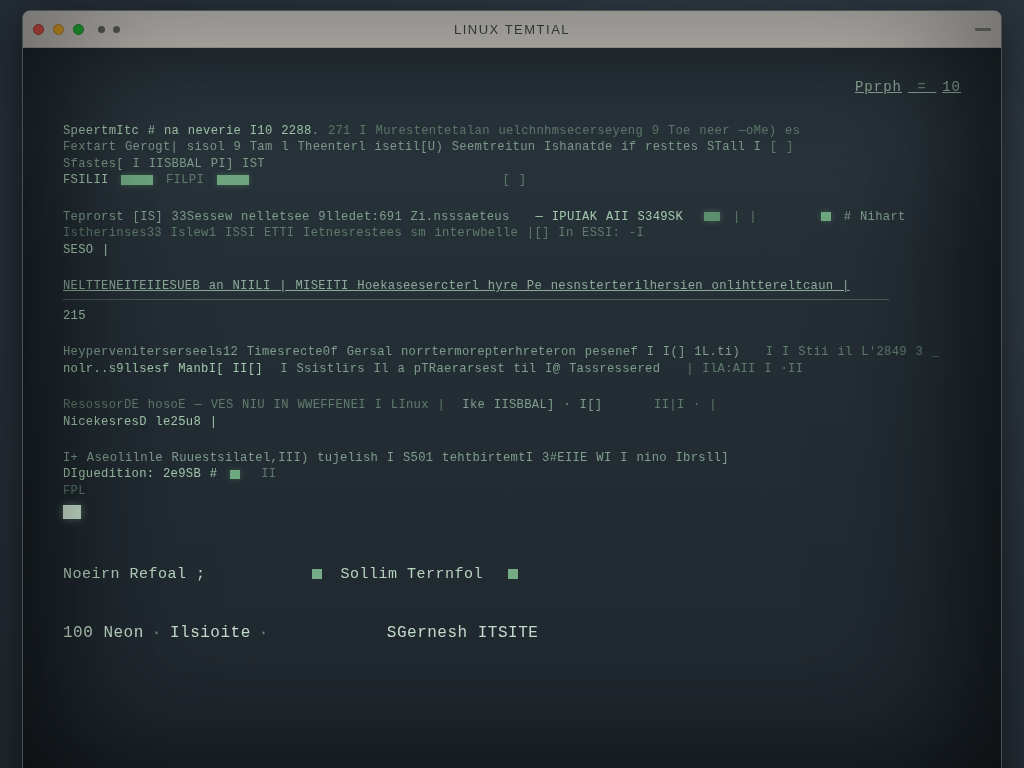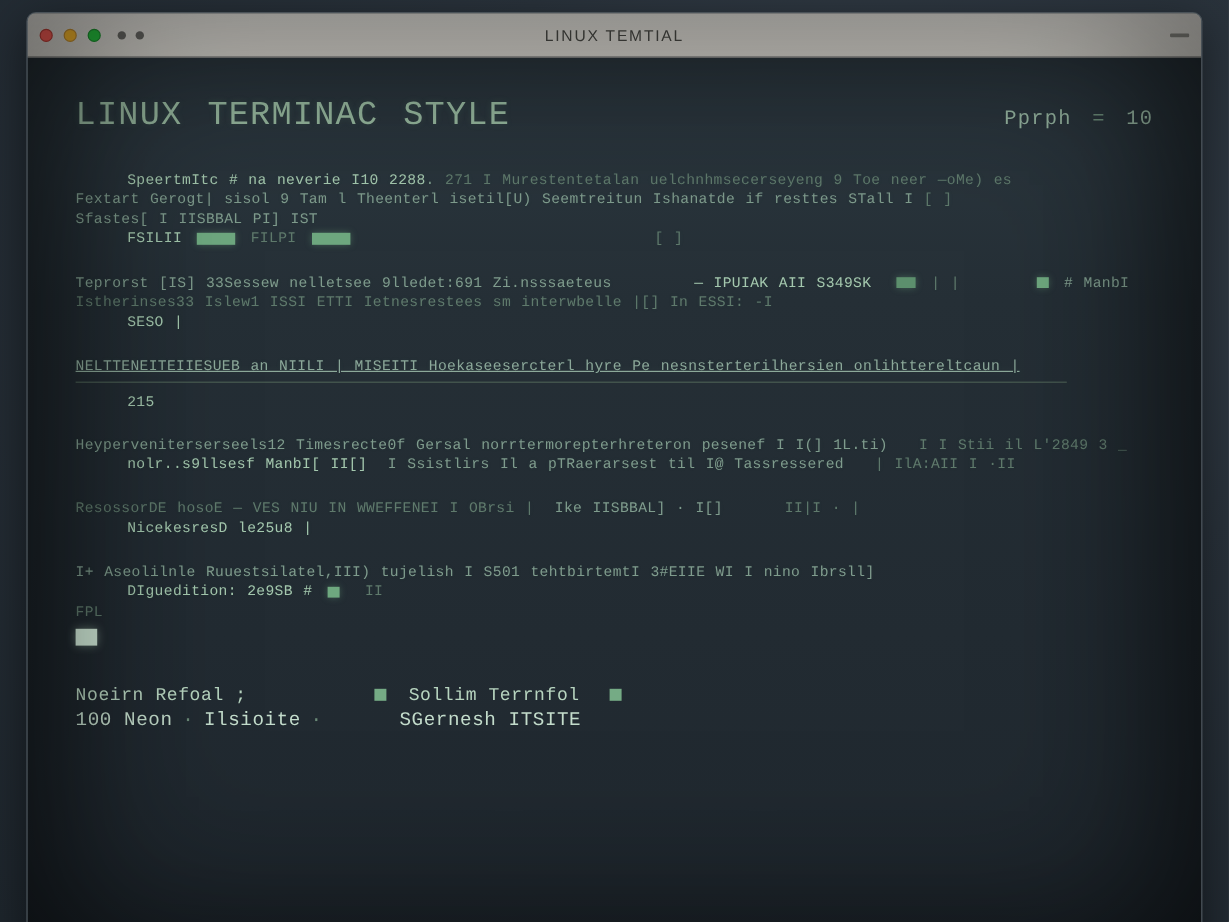--- a/index.html
+++ b/index.html
@@ -39,43 +39,43 @@
     font: 13px -apple-system,Helvetica,Arial,sans-serif; color:#4a4a46;
     letter-spacing:1.5px; text-transform:uppercase;}
   .winmin { margin-left:auto; width:16px;height:3px;background:#8a8a84;border-radius:1px;}
   .content { padding: 30px 40px 20px 40px; font-size:12.2px; line-height:1.35; }
   .header-row{ display:flex; align-items:baseline; margin-bottom:26px;}
   .page-title{
     font-size:28px; letter-spacing:1px; color:#96b79e;
     text-shadow:0 0 6px rgba(130,200,150,0.15);
     word-spacing:3px;
   }
-  .pph{ margin-left:auto; color:#97b6a2; font-size:17px; letter-spacing:1px;}
+  .pph{ margin-left:auto; color:#97b6a2; font-size:14px; letter-spacing:1px;text-decoration:underline;}
   .pph .eq{ color:#6e8f7c; margin:0 6px;}
   .block{ margin-bottom:20px; color:#7f9c8d; letter-spacing:0.3px;
     text-shadow:0 0 4px rgba(120,190,140,0.08); word-spacing:1px;}
   .block .dim{ color:#5f7a6c; }
-  .block .hl{ color:#a4c8ae;margin-left:43px; }
+  .block .hl{ color:#a4c8ae; }
   .bar{ display:inline-block; width:32px; height:10px;
     background:#6ea87f; box-shadow:0 0 6px rgba(110,170,130,0.4);
     vertical-align:middle; margin:0 4px;}
   .bar.sm{ width:16px; height:9px; background:#5c8f6d;}
   .bar.tiny{ width:10px; height:9px;}
   .link{ text-decoration:underline; color:#8ca99a;}
   .divider{ height:0; border-bottom:1px solid #4a5c53; margin:4px 0 8px 0; width:92%;}
   .cursor{
     display:inline-block; width:18px; height:14px;
     background:#cfe8d6; box-shadow:0 0 8px rgba(200,240,210,0.4);
     margin-top:6px;
   }
-  .footer-a{ margin-top:26px; display:flex; gap:100px; align-items:center;
+  .footer-a{ margin-top:40px; display:flex; gap:100px; align-items:center;
     color:#b7d4bf; font-size:15px; letter-spacing:0.5px;}
   .footer-a .chip{ width:10px;height:10px;background:#75ab85;display:inline-block;
     margin-left:6px; vertical-align:middle;}
-  .footer-b{ display:flex; gap:56px; align-items:baseline;
+  .footer-b{ margin-top:38px; display:flex; gap:110px; align-items:baseline;
     color:#c3dccb; font-size:16px; letter-spacing:0.5px;text-align:right;}
   .sep{ color:#6a8977; margin:0 8px;}
   .vignette{position:absolute;inset:0;pointer-events:none;
     box-shadow:inset 0 0 140px 30px rgba(0,0,0,0.55);}
 </style>
 </head>
 <body>
 
 <div class="window">
   <div class="titlebar">
@@ -88,21 +88,20 @@
       <span></span>
       <span></span>
     </div>
     <div class="title">LInux Temtial</div>
     <div class="winmin"></div>
   </div>
 
   <div class="content">
 
     <div class="header-row">
-      <div class="page-title">LINUX TERMINAC STYLE</div>
       <div class="pph">
         <span>Pprph</span><span class="eq"> = </span><span>10</span>
       </div>
     </div>
 
     <div class="block">
       <div>
         <span class="hl">SpeertmItc # na neverie  I10 2288</span>.
         <span class="dim">271 I Murestentetalan uelchnhmsecerseyeng   9   Toe neer —oMe) es</span>
       </div>
@@ -121,21 +120,21 @@
         &nbsp;&nbsp;&nbsp;&nbsp;&nbsp;&nbsp;&nbsp;&nbsp;&nbsp;&nbsp;&nbsp;&nbsp;&nbsp;&nbsp;&nbsp;&nbsp;&nbsp;&nbsp;&nbsp;&nbsp;&nbsp;&nbsp;&nbsp;&nbsp;&nbsp;&nbsp;&nbsp;&nbsp;<span class="dim">[ ]</span>
       </div>
     </div>
 
     <div class="block">
       <div>
         <span>Teprorst [IS] 33Sessew nelletsee 9lledet:691 Zi.nsssaeteus</span>
         &nbsp;&nbsp;<span class="hl">— IPUIAK AII S349SK</span>
         &nbsp;<span class="bar sm"></span>&nbsp;<span class="dim">| |</span>
         &nbsp;&nbsp;&nbsp;&nbsp;&nbsp;&nbsp;<span class="bar tiny"></span>
-        <span># ManbI</span>
+        <span># Nihart</span>
       </div>
       <div>
         <span class="dim">Istherinses33 Islew1  ISSI ETTI Ietnesrestees sm interwbelle |[] In ESSI:   -I</span>
       </div>
       <div>
         <span class="hl">SESO |</span>
       </div>
     </div>
 
     <div class="block">
@@ -155,21 +154,21 @@
       </div>
       <div>
         <span class="hl">nolr..s9llsesf ManbI[ II[]</span>&nbsp;
         <span>I Ssistlirs Il a pTRaerarsest til I@ Tassressered</span>
         &nbsp;&nbsp;<span class="dim">| IlA:AII   I  ·II</span>
       </div>
     </div>
 
     <div class="block">
       <div>
-        <span class="dim">ResossorDE hosoE  — VES NIU  IN WWEFFENEI I OBrsi |</span>&nbsp;
+        <span class="dim">ResossorDE hosoE  — VES NIU  IN WWEFFENEI I LInux |</span>&nbsp;
         <span>Ike IISBBAL] · I[]</span>
         &nbsp;&nbsp;&nbsp;&nbsp;&nbsp;<span class="dim">II|I · |</span>
       </div>
       <div>
         <span class="hl">NicekesresD   le25u8 |</span>
       </div>
     </div>
 
     <div class="block">
       <div>

